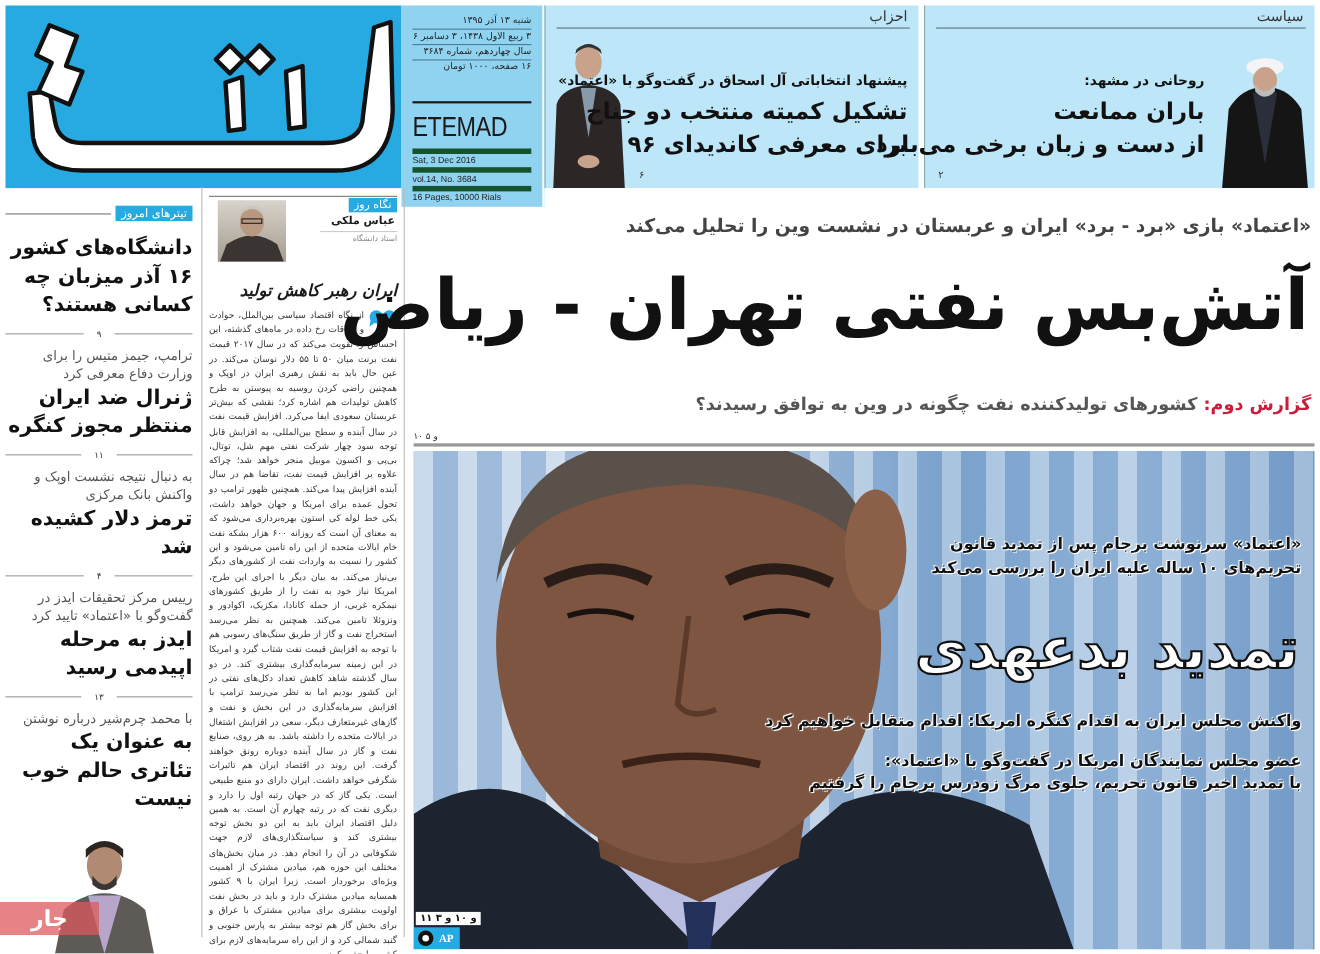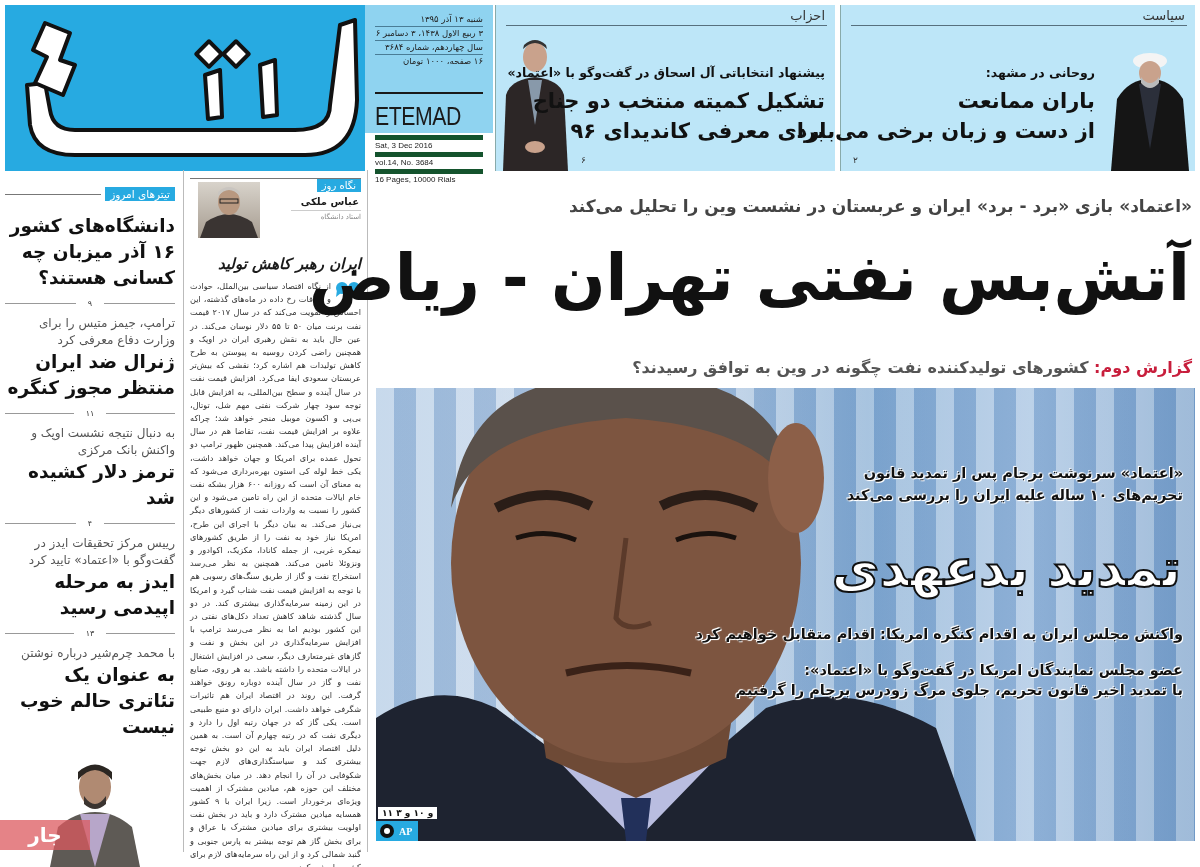--- a/index.html
+++ b/index.html
@@ -3,21 +3,21 @@
 <meta charset="utf-8">
 <style>
   * { box-sizing: border-box; margin: 0; padding: 0; }
   html, body { width: 1200px; height: 867px; overflow: hidden; background: #ffffff; }
   body { font-family: "DejaVu Sans", sans-serif; color: #1a1a1a; position: relative; }
 
   
   .masthead { position: absolute; left: 5px; top: 5px; width: 1190px; height: 166px; display: flex; }
   .logo-box { position: absolute; left: 0; top: 0; width: 360px; height: 166px; background: #27aae1; overflow: hidden; }
   .logo-box svg { position: absolute; left: 0; top: 0; }
-  .info-box { position: absolute; left: 360px; top: 0; width: 130px; height: 128px; background: #8fd3f0; padding: 8px 10px 6px 10px; border-right: 2px solid #ffffff; }
+  .info-box { position: absolute; left: 360px; top: 0; width: 130px; height: 183px; background: #8fd3f0; padding: 8px 10px 6px 10px; border-right: 2px solid #ffffff; }
   .info-line { font-size: 8.5px; direction: rtl; text-align: right; color: #222; border-bottom: 1px solid #4a7d96; padding: 1px 0; line-height: 11px; white-space: nowrap; overflow: hidden; }
   .info-rule { height: 2px; background: #1a1a1a; margin: 24px 0 8px 0; }
   .en-title { font-family: "Liberation Sans", sans-serif; font-size: 25px; color: #1a1a1a; letter-spacing: -0.5px; font-stretch: condensed; transform: scaleX(0.85); transform-origin: left; margin-bottom: 4px; }
   .en-line { font-family: "Liberation Sans", sans-serif; font-size: 8px; color: #222; border-top: 5px solid #14532d; padding: 1px 0; line-height: 10px; }
 
   .teaser { position: absolute; top: 0; height: 166px; background: #bde6f8; border-left: 1px solid #8aa; }
   .teaser-ahzab { left: 490px; width: 340px; }
   .teaser-siyasat { left: 835px; width: 355px; }
   .teaser-kicker { position: absolute; right: 10px; top: 3px; font-size: 13px; color: #333; direction: rtl; margin-left: 12px; }
   .teaser-rule { position: absolute; left: 10px; right: 8px; top: 20px; height: 1px; background: #57707e; }
@@ -50,21 +50,21 @@
 
   
   .main-kicker { position: absolute; right: 8px; top: 196px; direction: rtl; font-size: 17px; font-weight: bold; color: #444; white-space: nowrap; }
   .main-headline { position: absolute; right: 10px; top: 238px; direction: rtl; font-family: "DejaVu Sans", sans-serif; font-size: 64px; font-weight: bold; color: #111; white-space: nowrap; letter-spacing: -2px; line-height: 80px; }
   .main-report { position: absolute; right: 8px; top: 358px; direction: rtl; font-size: 16px; font-weight: bold; color: #555; white-space: nowrap; }
   .main-report .red { color: #c81e3c; }
   .page-ref { position: absolute; left: 376px; top: 392px; font-size: 8px; color: #333; }
   .rule-thick { position: absolute; left: 376px; right: 5px; top: 403px; height: 3px; background: #999; }
 
   
-  .photo { position: absolute; left: 376px; top: 388px; width: 819px; height: 453px; overflow: hidden; background: linear-gradient(90deg, #b5cde6 0%, #cbd9ea 30%, #8bb0d5 60%, #a6c3e2 80%, #7fa4cc 100%); padding-left: 27px; }
+  .photo { position: absolute; left: 376px; top: 410px; width: 819px; height: 453px; overflow: hidden; background: linear-gradient(90deg, #b5cde6 0%, #cbd9ea 30%, #8bb0d5 60%, #a6c3e2 80%, #7fa4cc 100%); padding-left: 27px; }
   .photo .bg-stripes { position: absolute; inset: 0; background: repeating-linear-gradient(90deg, rgba(255,255,255,0.25) 0 18px, rgba(70,120,180,0.25) 18px 40px); }
   .photo-caption-1 { position: absolute; right: 12px; top: 74px; direction: rtl; font-size: 14.5px; font-weight: bold; color: #111; text-shadow: 0 0 2px #fff, 0 0 2px #fff, 1px 1px 0 #fff, -1px -1px 0 #fff; line-height: 22px; text-align: right; white-space: nowrap; }
   .photo-headline { position: absolute; right: 14px; top: 150px; direction: rtl; font-size: 52px; font-weight: bold; color: #ffffff; -webkit-text-stroke: 2px #111; white-space: nowrap; letter-spacing: -1px; }
   .photo-caption-2 { position: absolute; right: 12px; top: 238px; direction: rtl; font-size: 14.5px; font-weight: bold; color: #111; text-shadow: 0 0 2px #fff, 0 0 2px #fff, 1px 1px 0 #fff, -1px -1px 0 #fff; white-space: nowrap; }
   .photo-caption-3 { position: absolute; right: 12px; top: 272px; direction: rtl; font-size: 14.5px; font-weight: bold; color: #111; text-shadow: 0 0 2px #fff, 0 0 2px #fff, 1px 1px 0 #fff, -1px -1px 0 #fff; line-height: 20px; text-align: right; white-space: nowrap; }
   .photo-code { position: absolute; left: 2px; bottom: 22px; background: #fff; font-size: 9px; padding: 1px 4px; color: #111; font-weight: bold; }
   .photo-credit { position: absolute; left: 0; bottom: 0; background: #27aae1; height: 20px; width: 42px; display: flex; align-items: center; }
   .photo-credit .cam { width: 14px; height: 14px; background: #111; border-radius: 50%; margin-left: 4px; position: relative; }
   .photo-credit .cam::after { content: ""; position: absolute; left: 4px; top: 4px; width: 6px; height: 6px; border-radius: 50%; background: #fff; }
   .photo-credit .ap { color: #fff; font-family: "Liberation Serif", serif; font-weight: bold; font-size: 10px; margin-left: 5px; }

